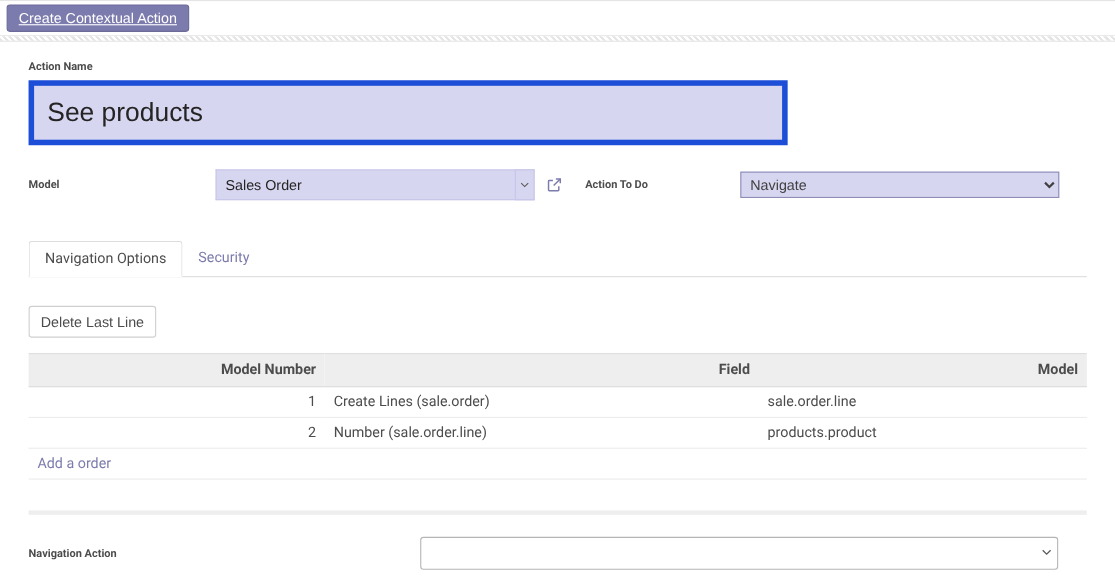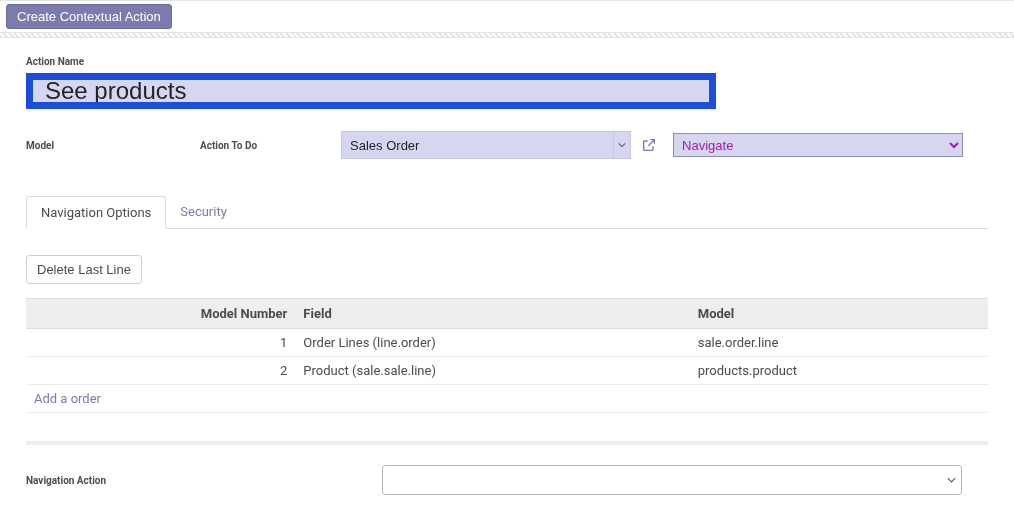--- a/index.html
+++ b/index.html
@@ -17,45 +17,46 @@
     background: #fff;
   }
   .btn-primary {
     background: #7c7bad;
     color: #fff;
     border: 1px solid #6b6a99;
     border-radius: 3px;
     padding: 4px 10px;
     font-size: 13px;
     cursor: pointer;
+    text-decoration: underline;
   }
   .hatch-sep {
     height: 5px;
     background: repeating-linear-gradient(45deg, #e5e5e5 0 2px, #fff 2px 4px);
     border-bottom: 1px solid #e5e5e5;
   }
   .page {
     padding: 18px 26px 30px 26px;
   }
   .label {
     font-weight: 700;
     color: #4c4c4c;
     font-size: 10px;
   }
   .action-name-row { margin-bottom: 22px; }
   .action-name-row .label { margin-bottom: 6px; display: block; }
   .big-input {
     width: 690px;
     max-width: 100%;
     background: #d7d6f0;
-    border: 7px solid #1d4ed8;
+    border: 5px solid #1d4ed8;
     padding: 10px 12px;
     font-size: 24px;
     color: #242424;
-    height: 36px;
+    height: 59px;
     outline: none;
   }
   .form-row {
     display: flex;
     align-items: center;
     gap: 14px;
     margin-bottom: 36px;
   }
   .form-col {
     display: flex;
@@ -96,21 +97,21 @@
     cursor: pointer;
   }
   .ext-link svg { width: 16px; height: 16px; }
   .sel {
     background: #d7d6f0;
     border: 1px solid #8e8db8;
     height: 24px;
     font-size: 13px;
     padding: 2px 4px;
     width: 290px;
-    color: #a21caf;
+    color: #404040;
   }
   
   .tabs {
     border-bottom: 1px solid #dddddd;
     display: flex;
     gap: 0;
     text-align: center;
   }
   .tab {
     padding: 8px 14px;
@@ -143,21 +144,21 @@
     border-collapse: collapse;
     margin-top: 14px;
     font-size: 13px;
   }
   table.lines thead th {
     background: #eeeeee;
     border-top: 1px solid #dcdcdc;
     border-bottom: 1px solid #dcdcdc;
     font-weight: 700;
     padding: 7px 8px;
-    text-align: left;
+    text-align: right;
     color: #4c4c4c;
   }
   table.lines thead th.right { text-align: right; }
   table.lines td {
     border-bottom: 1px solid #ececec;
     padding: 6px 8px;
   }
   table.lines td.right { text-align: right; }
   .add-line {
     color: #7c7bad;
@@ -200,41 +201,41 @@
 <div class="page">
 
   <div class="action-name-row">
     <span class="label">Action Name</span>
     <input class="big-input" type="text" value="See products" style="">
   </div>
 
   <div class="form-row">
     <div class="form-col col-label">
       <span class="label">Model</span>
-    </div>
-    <div class="form-col" style="margin-left:4px;">
-      <span class="label" style="margin-right:70px;">Action To Do</span>
     </div>
     <div class="form-col">
       <div class="m2o-wrap">
         <input class="m2o-input" type="text" value="Sales Order" style="">
         <div class="m2o-caret">
           <svg viewBox="0 0 10 10">
               <path d="M1 3 L5 7 L9 3" fill="none" stroke="#5a5a5a" stroke-width="1.3"></path>
             </svg>
         </div>
       </div>
       <div class="ext-link">
         <svg viewBox="0 0 24 24" fill="none" stroke="#7c7bad" stroke-width="2">
           <path d="M14 4h6v6"></path>
             <path d="M20 4 L11 13"></path>
             <path d="M18 14v5a1 1 0 0 1-1 1H5a1 1 0 0 1-1-1V7a1 1 0 0 1 1-1h5"></path>
         </svg>
       </div>
     </div>
+    <div class="form-col" style="margin-left:4px;">
+      <span class="label" style="margin-right:70px;">Action To Do</span>
+    </div>
     <div class="form-col">
       <select class="sel">
         <option selected="">Navigate</option>
       </select>
     </div>
   </div>
 
   <div class="tabs">
     <div class="tab active">Navigation Options</div>
     <div class="tab">Security</div>
@@ -252,26 +253,26 @@
       <thead>
         <tr>
           <th class="right">Model Number</th>
           <th>Field</th>
           <th>Model</th>
         </tr>
       </thead>
       <tbody>
         <tr>
           <td class="right">1</td>
-          <td>Order Lines (line.order)</td>
+          <td>Create Lines (sale.order)</td>
           <td>sale.order.line</td>
         </tr>
         <tr>
           <td class="right">2</td>
-          <td>Product (sale.sale.line)</td>
+          <td>Number (sale.order.line)</td>
           <td>products.product</td>
         </tr>
         <tr>
           <td colspan="3" class="add-line">Add a order</td>
         </tr>
       </tbody>
     </table>
 
     <div class="nav-action-row">
       <span class="label">Navigation Action</span>

